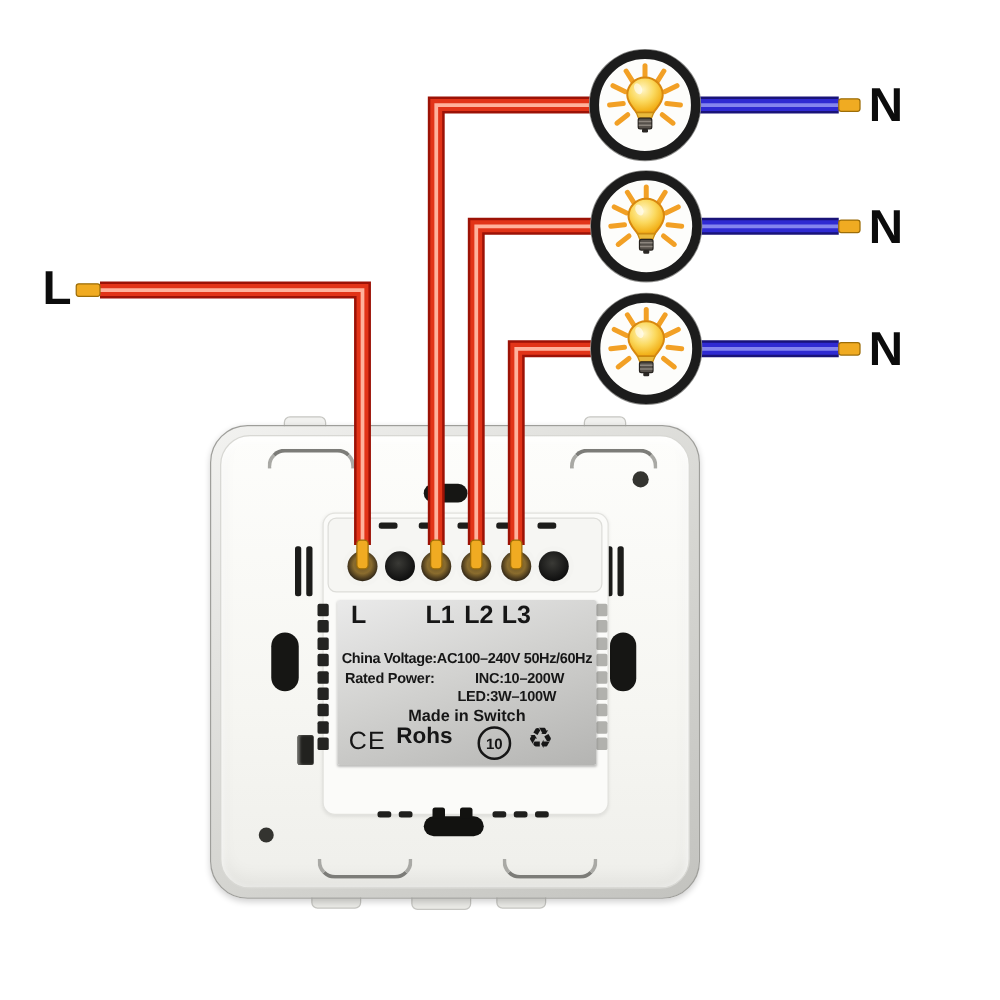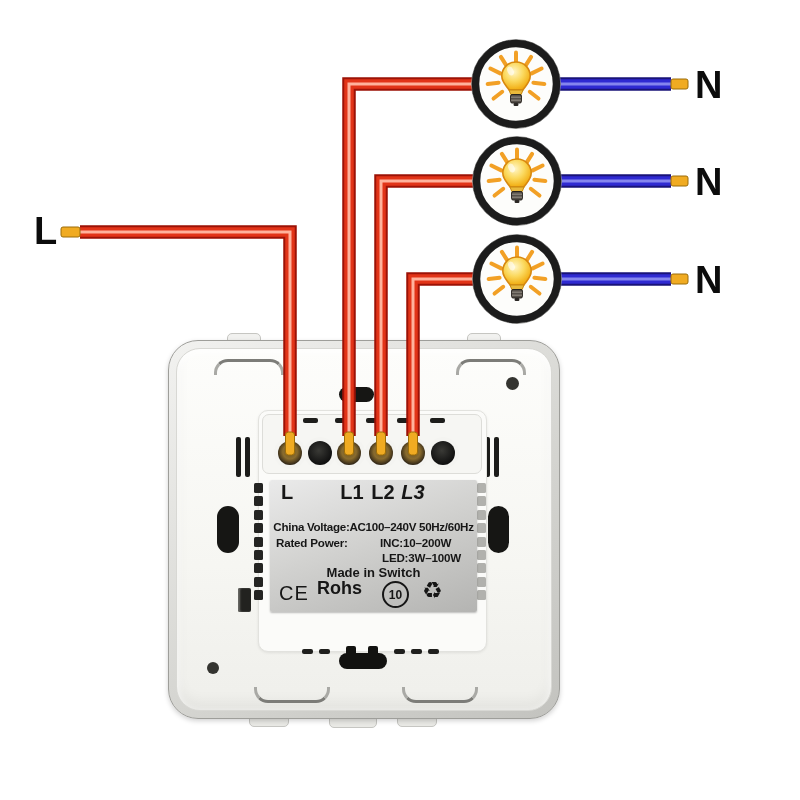--- a/index.html
+++ b/index.html
@@ -134,25 +134,25 @@
       <div></div>
       <div></div>
       <div></div>
       <div></div>
   </div>
 
   <div class="abs plate">
     <span class="tlab" style="left:17px;">L</span>
     <span class="tlab" style="left:82px;">L1</span>
     <span class="tlab" style="left:113px;">L2</span>
-    <span class="tlab" style="left:143px;font-style:italic;">L3</span>
+    <span class="tlab" style="left:143px;">L3</span>
     <span class="p-input">China Voltage:AC100–240V 50Hz/60Hz</span>
     <span class="p-small" style="top:56px;left:6px;">Rated Power:</span>
     <span class="p-small" style="top:56px;left:110px;">INC:10–200W</span>
-    <span class="p-small" style="top:71px;left:112px;">LED:3W–100W</span>
+    <span class="p-small" style="top:71px;left:96px;">LED:3W–100W</span>
     <span class="p-made">Made in Switch</span>
     <span class="p-ce">CE</span>
     <span class="p-rohs">Rohs</span>
     <span class="efup">10</span>
     <span class="p-recycle">♻</span>
   </div>
 
   <div class="abs bdash" style="left:302px;"></div>
   <div class="abs bdash" style="left:319px;"></div>
   <div class="abs clip"></div>

